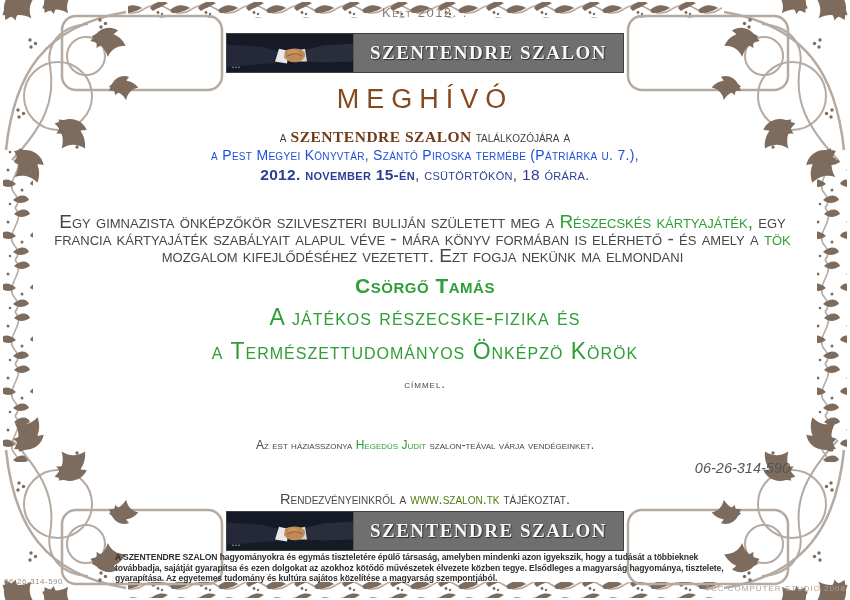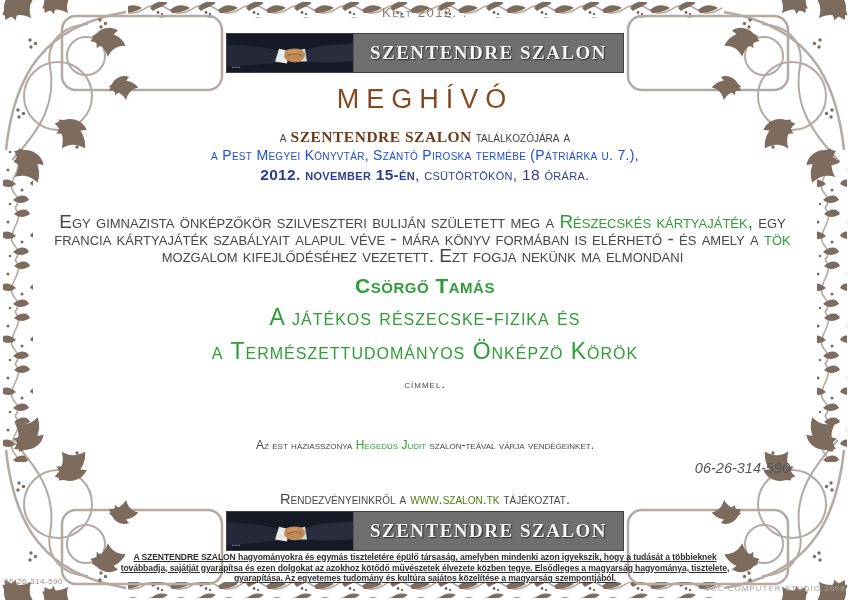--- a/index.html
+++ b/index.html
@@ -52,22 +52,22 @@
   .host{top:438px;font-size:12px;color:#474747;}
   .contact{
     position:absolute;right:60px;top:460px;text-align:right;z-index:2;
     font-style:italic;color:#555555;font-size:14.5px;line-height:17px;
   }
   .info{top:491px;font-size:14.5px;color:#474747;}
   .link{color:#4d7c0f;cursor:pointer;}
 
   .about{
     top:552px;left:115px;right:115px;font-size:8.6px;line-height:10.5px;
-    color:#2e2e2e;font-weight:bold;letter-spacing:-0.1px;text-align:center;
-    position:absolute;z-index:2;text-decoration:underline;
+    color:#2e2e2e;font-weight:bold;letter-spacing:-0.1px;
+    position:absolute;z-index:2;
   }
   .corner-phone{
     position:absolute;left:4px;top:577px;font-size:8px;color:#9a8f86;
     letter-spacing:0.5px;z-index:3;text-align:left;
   }
   .corner-credit{
     position:absolute;right:4px;top:584px;font-size:8px;color:#aaa29a;
     letter-spacing:1px;z-index:3;text-align:right;
   }
 </style>

